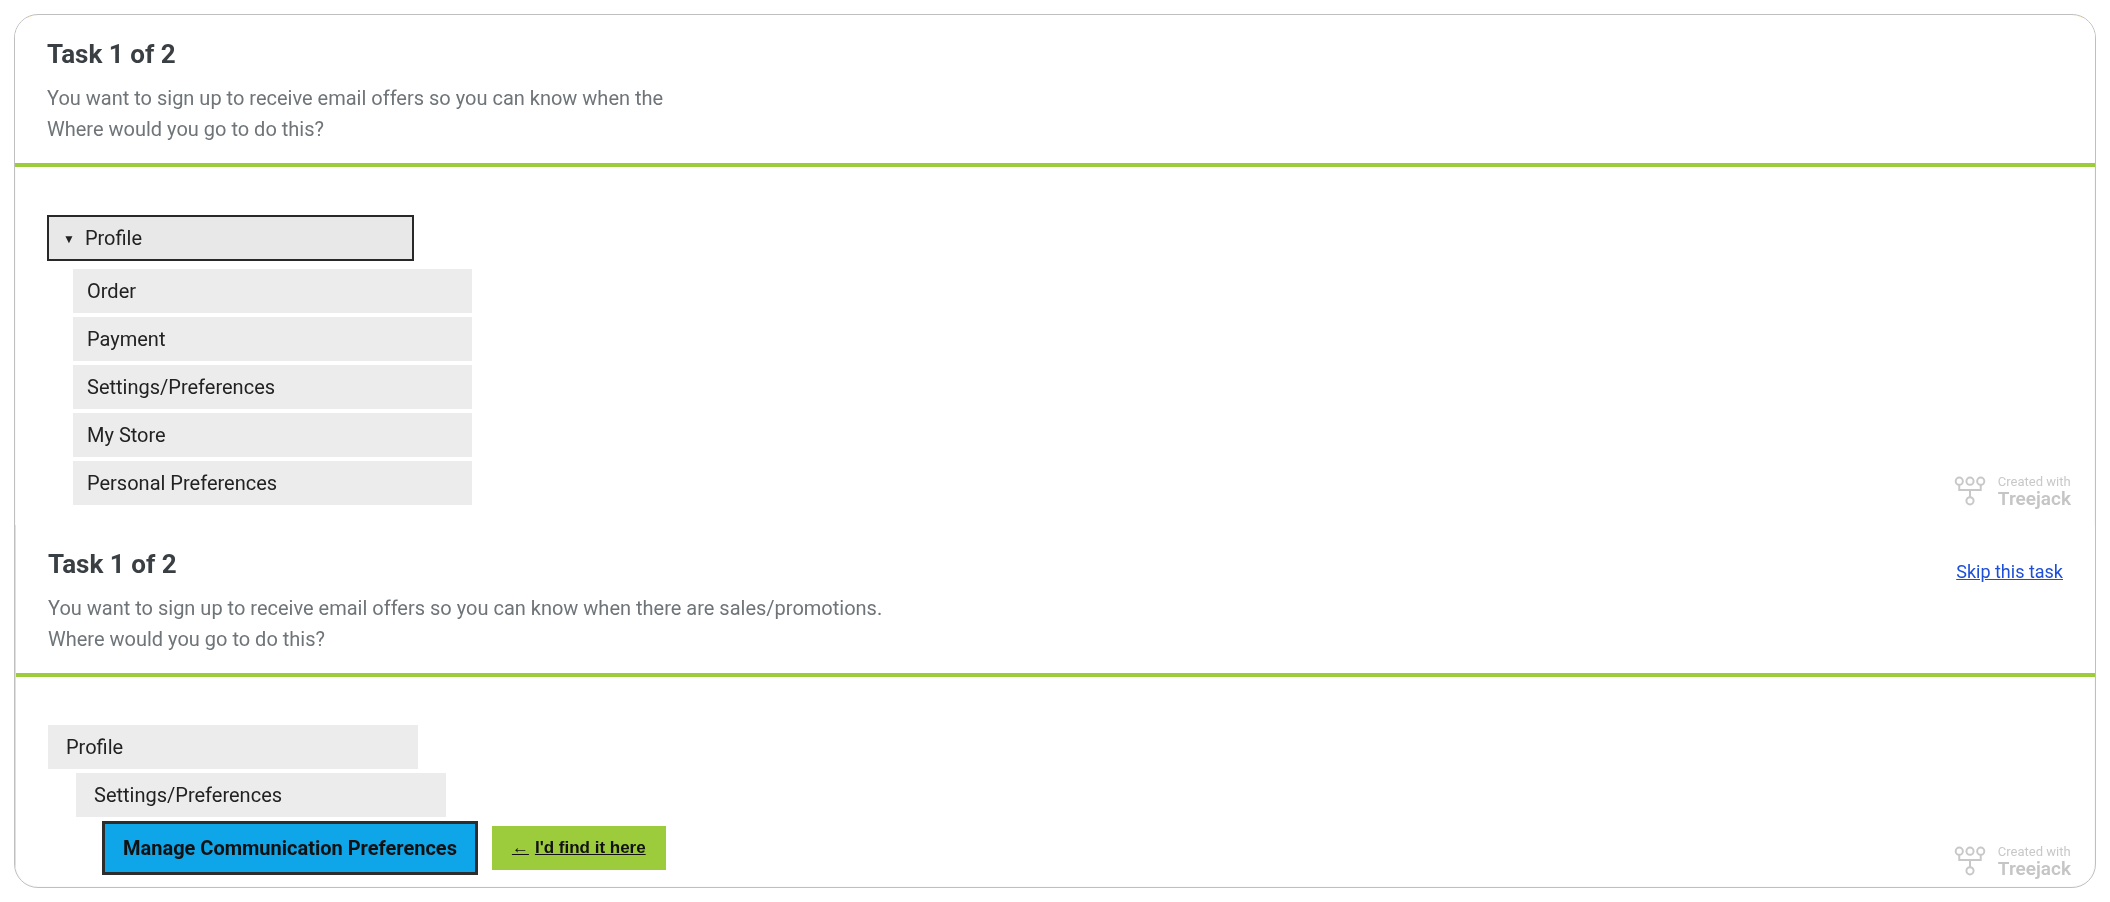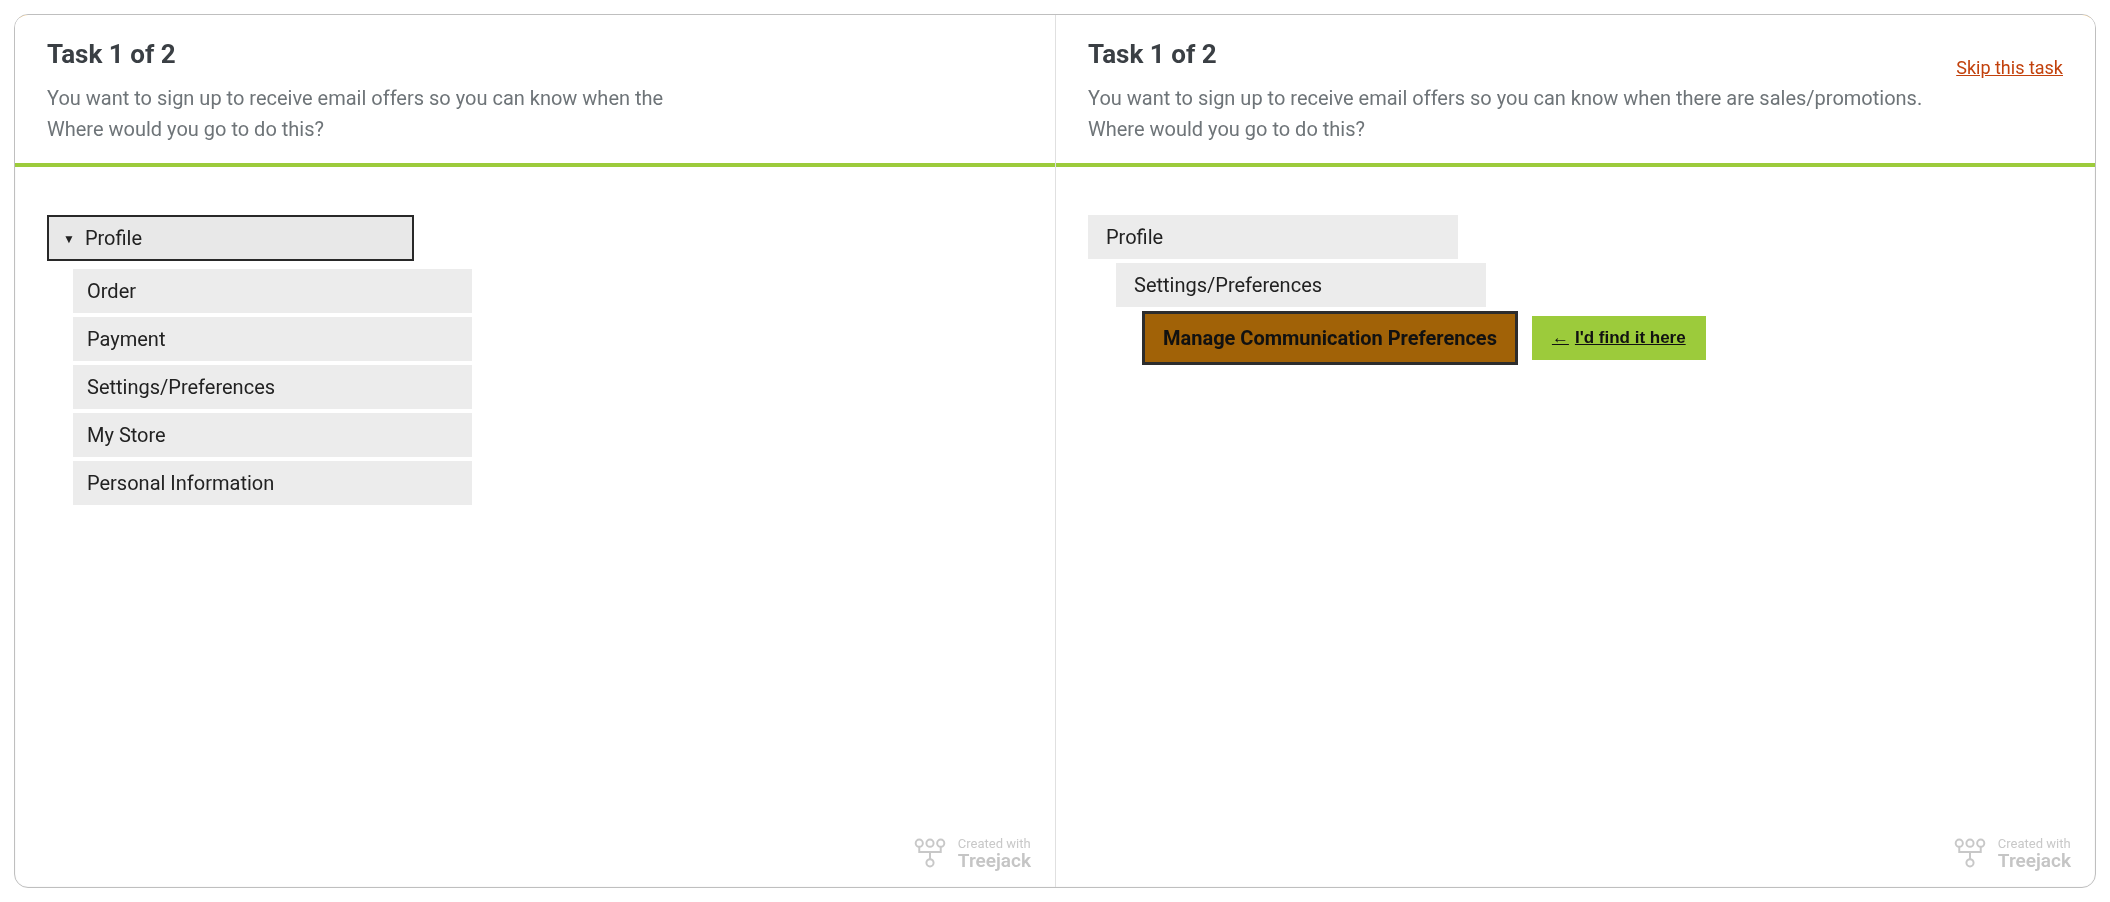--- a/index.html
+++ b/index.html
@@ -6,25 +6,25 @@
   html, body { width: 100%; height: 100%; }
   body {
     font-family: -apple-system, BlinkMacSystemFont, "Segoe UI", Roboto, "Helvetica Neue", Arial, sans-serif;
     background: #fff;
     padding: 14px;
   }
   .shell {
     width: 100%;
     height: 100%;
     border: 1px solid #bfbfbf;
-    border-radius: 14px;
+    border-radius: 24px;
     overflow: hidden;
     box-shadow: 0 0 0 1px rgba(0,0,0,.02) inset;
     display: flex;
-    flex-direction: row;
+    flex-direction: column;
     position: relative;
     background: #fff;
   }
   .shell::before{
     content:"";
     position:absolute;
     top:0; left:0; right:0;
     height:3px;
     background:#f5a623;
   }
@@ -49,23 +49,23 @@
     margin-bottom: 14px;
   }
   .hdr p {
     font-size: 20px;
     color: #6e7478;
     line-height: 1.55;
     white-space: pre-line;
   }
   .skip {
     position: absolute;
-    top: 42px;
+    top: 36px;
     right: 32px;
-    color: #c2410c;
+    color: #1d4ed8;
     font-size: 18px;
     text-decoration: underline;
     cursor: pointer;
   }
   .body {
     flex: 1 1 auto;
     padding: 48px 32px 20px 32px;
     position: relative;
     overflow: hidden;
   }
@@ -113,21 +113,21 @@
     padding:10px 18px;
     font-size:20px;
     color:#222;
     width:370px;
     cursor:pointer;
   }
   .lvl0 { margin-left:0; }
   .lvl1 { margin-left:28px; margin-top:4px; width:370px; }
   .lvl2wrap { margin-left:54px; margin-top:4px; display:flex; align-items:center; gap:14px; }
   .path-sel {
-    background:#a16207;
+    background:#0ea5e9;
     border:3px solid #2d2d2d;
     padding:12px 18px;
     font-size:20px;
     font-weight:700;
     color:#111;
     cursor:pointer;
   }
   .find-btn {
     background:#9ccb3b;
     padding:12px 20px;
@@ -172,21 +172,21 @@
     </div>
     <div class="body">
       <div class="tree-root">
         <span class="caret">▼</span><span>Profile</span>
       </div>
       <div class="tree-children">
         <div class="tree-item"><span>Order</span></div>
         <div class="tree-item"><span>Payment</span></div>
         <div class="tree-item"><span>Settings/Preferences</span></div>
         <div class="tree-item"><span>My Store</span></div>
-        <div class="tree-item"><span>Personal Information</span></div>
+        <div class="tree-item"><span>Personal Preferences</span></div>
       </div>
 
       <div class="logo">
         <span>
           <svg viewBox="0 0 40 38" fill="none" stroke="#c8c8c8" stroke-width="2.2">
             <circle cx="8" cy="8" r="4"></circle>
               <circle cx="20" cy="8" r="4"></circle>
               <circle cx="32" cy="8" r="4"></circle>
             <circle cx="20" cy="30" r="4"></circle>
             <path d="M8 12 v6 h24 v-6 M20 18 v8"></path>

